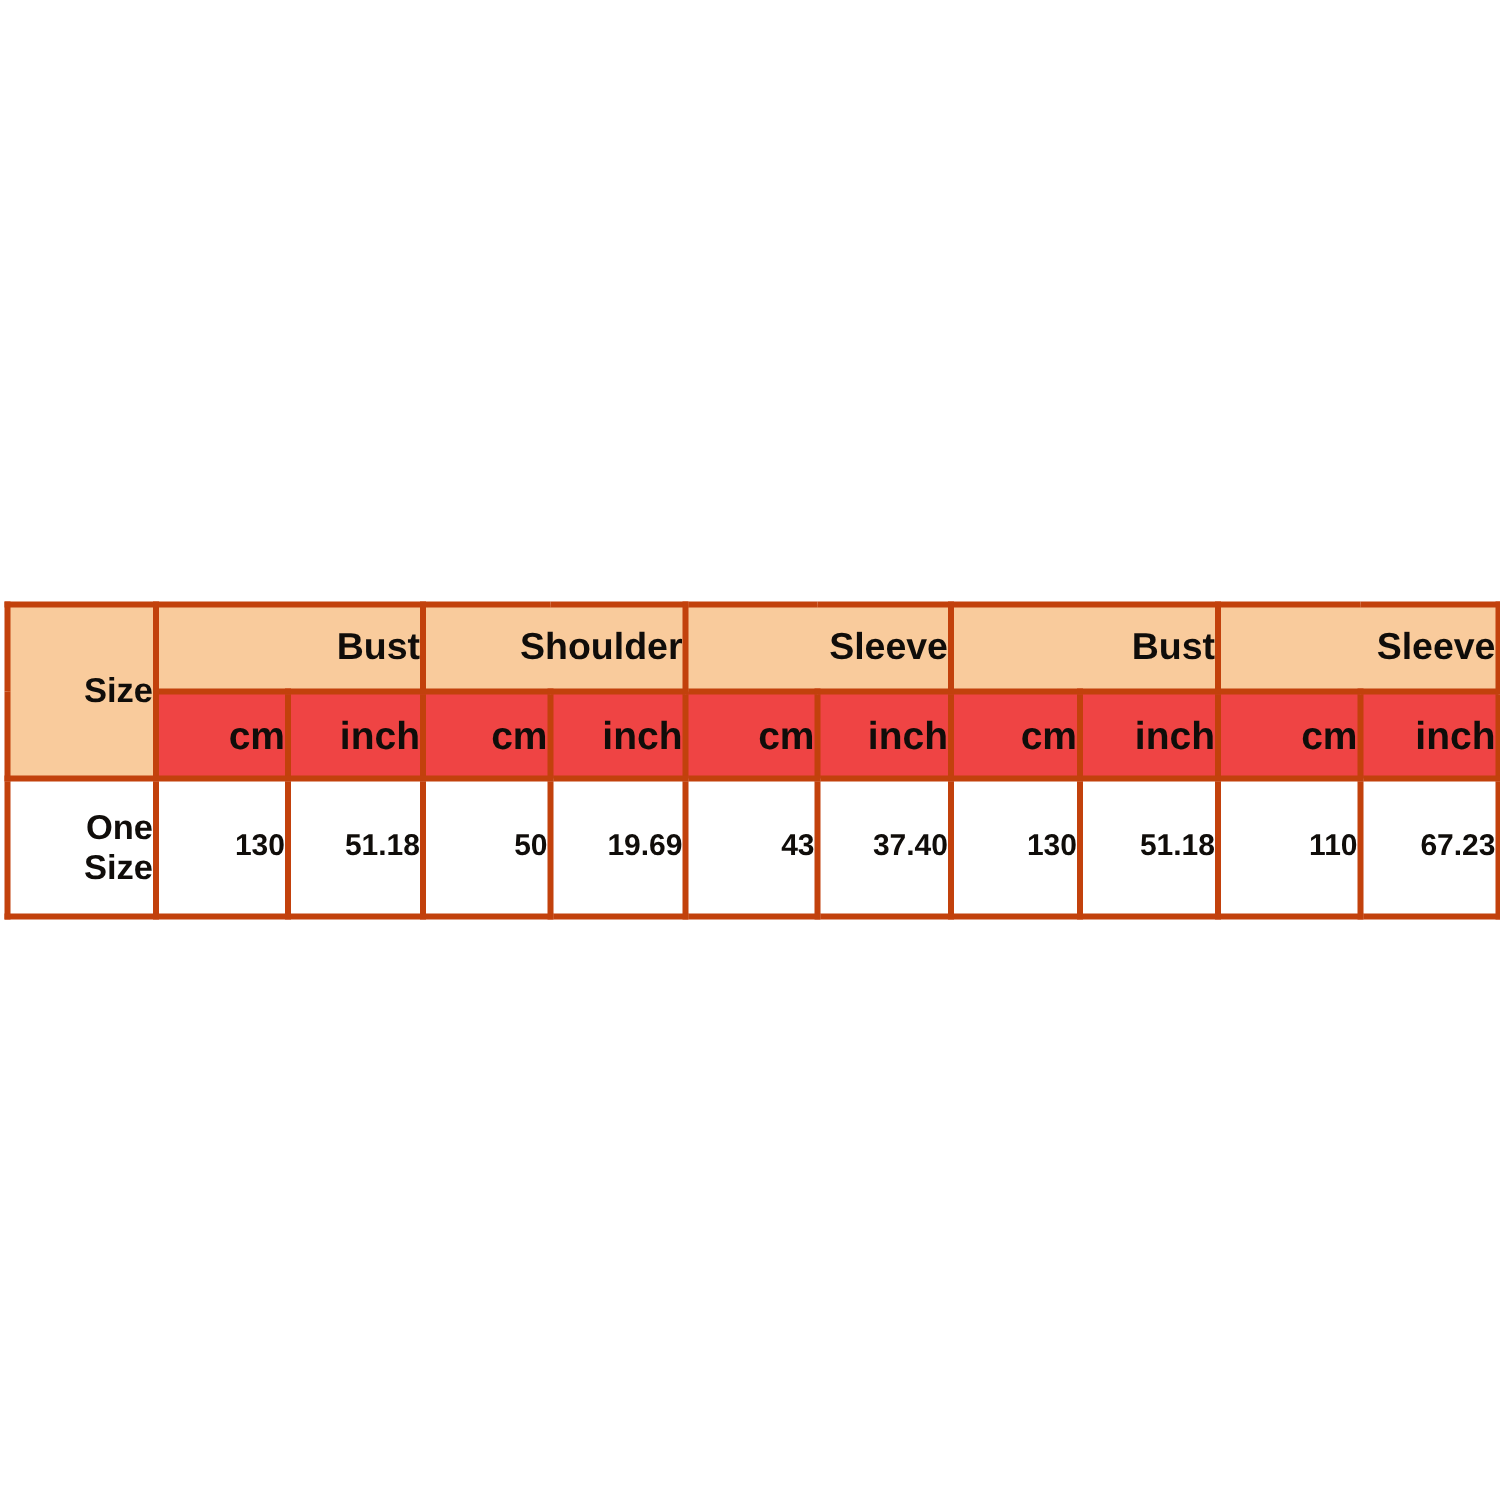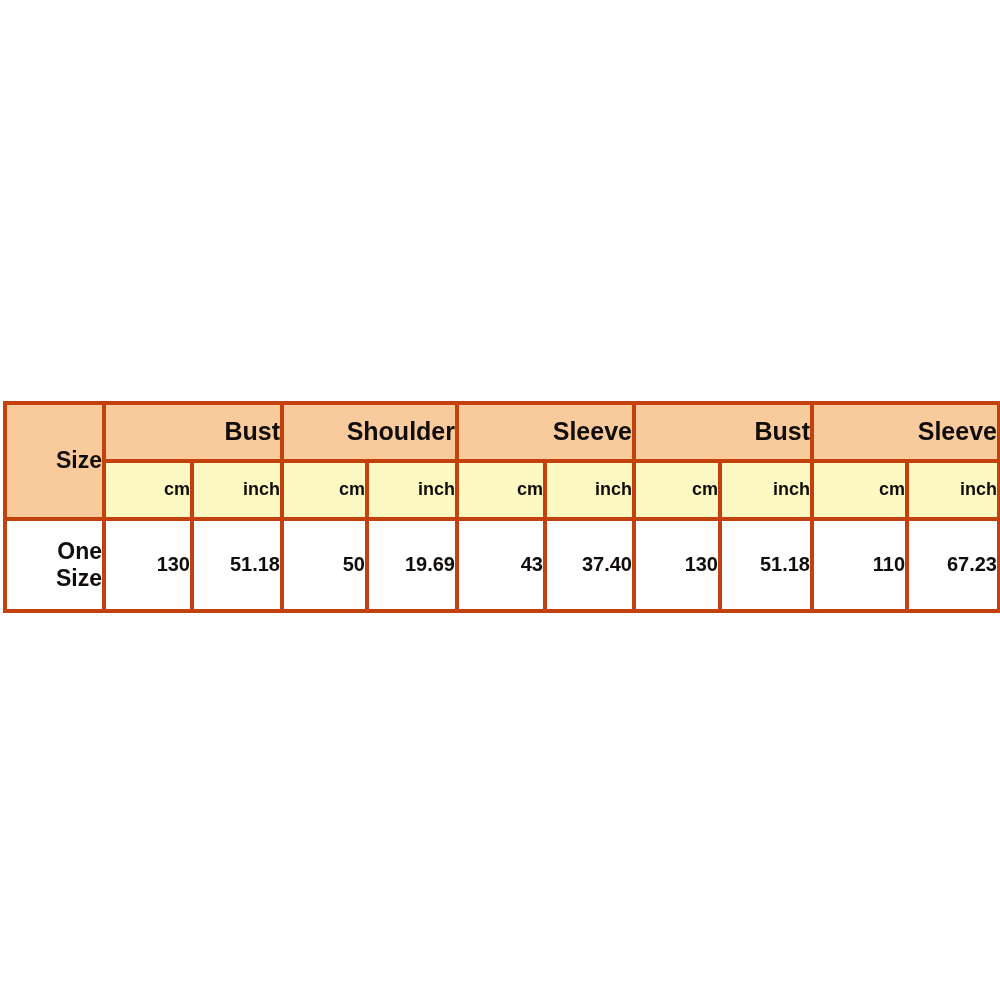--- a/index.html
+++ b/index.html
@@ -43,22 +43,22 @@
     line-height: 1.18;
   }
 
   
   th.group-head {
     background: #f9cb9c;
     font-size: 25px;
     height: 54px;
   }
   th.unit-head {
-    background: #fef9c3;
-    font-size: 18px;
+    background: #ef4444;
+    font-size: 26px;
     height: 54px;
   }
   th.size-head {
     background: #f9cb9c;
     font-size: 23px;
   }
 
   
   td.row-label {
     background: #ffffff;

